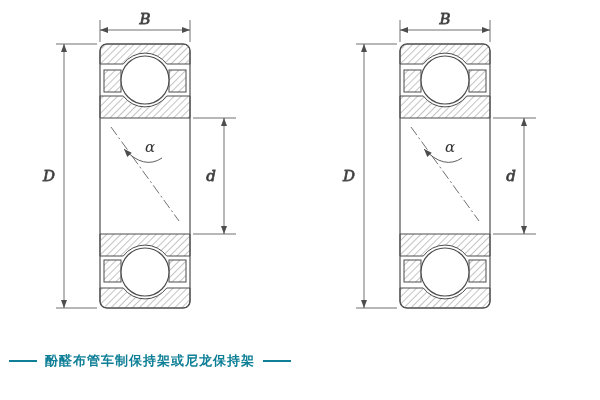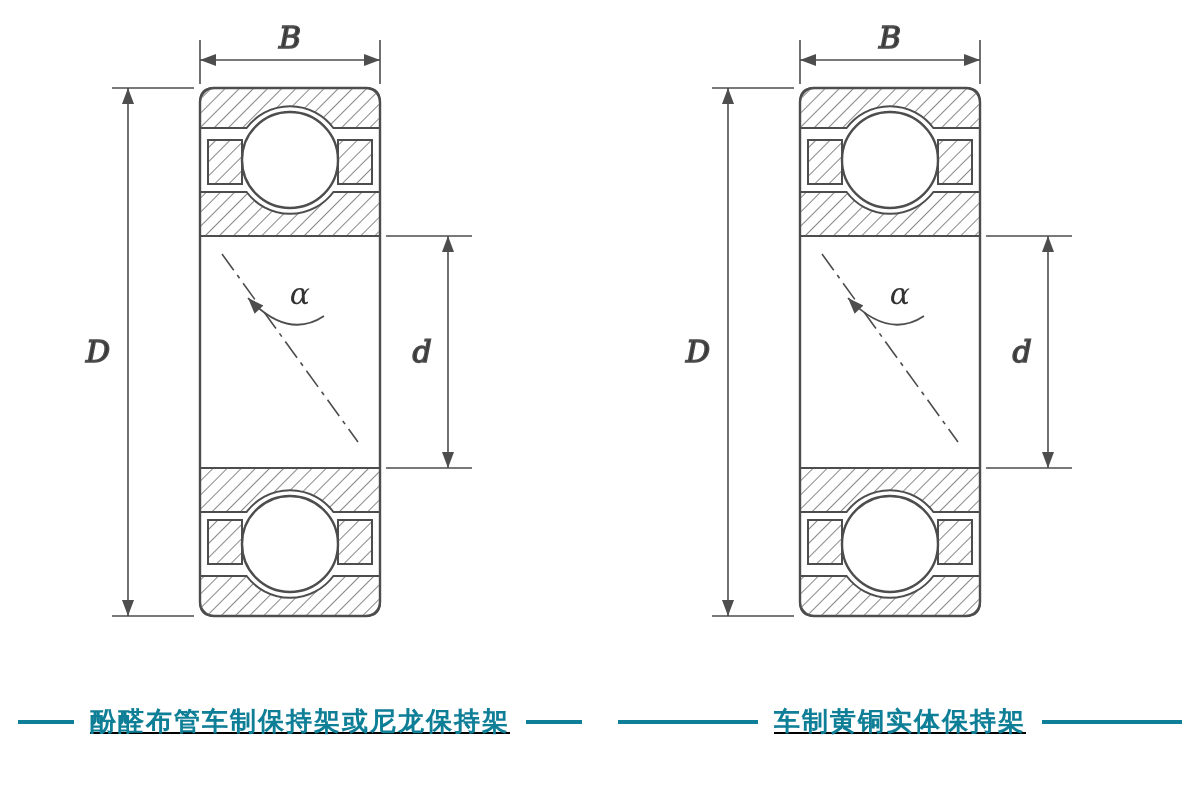--- a/index.html
+++ b/index.html
@@ -15,21 +15,21 @@
 
   .draw   { stroke:var(--line); fill:none; stroke-width:1.2; }
   .ball   { stroke:var(--line); fill:#ffffff; stroke-width:1.2; }
   .hatched{ stroke:var(--line); stroke-width:1; }
   .dim    { stroke:var(--line); stroke-width:0.8; fill:none; }
   .dim-arrow { fill:var(--line); stroke:none; }
   .dim-text  { fill:#333333; font:italic 15px "DejaVu Serif", serif; text-anchor:middle; }
   .centerline{ stroke:var(--line); stroke-width:0.8; fill:none; stroke-dasharray:10 3 2 3; }
   .angle-arc { stroke:var(--line); stroke-width:0.9; fill:none; }
 
-  .caption { width:94%; display:flex; align-items:center; gap:8px; margin-top:14px;text-decoration:underline; }
+  .caption { width:94%; display:flex; align-items:center; gap:8px; margin-top:14px; }
   .caption .rule { flex:1; height:2px; background:var(--accent); }
   .caption .text { color:var(--accent); font-weight:bold; font-size:13px; white-space:nowrap; letter-spacing:1px; }
 </style>
 </head>
 <body>
 
 <div class="figure">
   <svg viewBox="0 0 300 330" width="300" height="330">
     <defs>
       <pattern id="hatchA" patternUnits="userSpaceOnUse" width="5" height="5" patternTransform="rotate(45)">
@@ -143,18 +143,13 @@
       <text class="dim-text" x="150" y="144">α</text>
 
       <path class="hatched" fill="url(#hatchB)" d="M100,226 L190,226 L190,248 L166.7,248 A27,27 0 0 0 123.3,248 L100,248 Z"></path>
       <path class="hatched" fill="url(#hatchB)" d="M100,280 L123.3,280 A27,27 0 0 0 166.7,280 L190,280 L190,293 Q190,300 183,300 L107,300 Q100,300 100,293 Z"></path>
       <rect class="hatched" fill="url(#hatchB)" x="104" y="252" width="17" height="22"></rect>
       <rect class="hatched" fill="url(#hatchB)" x="169" y="252" width="17" height="22"></rect>
       <circle class="ball" cx="145" cy="264" r="24"></circle>
     </g>
   </svg>
 
-  <div class="caption">
-    <span class="rule"></span>
-    <span class="text">车制黄铜实体保持架</span>
-    <span class="rule"></span>
-  </div>
 </div>
 
 </body></html>

